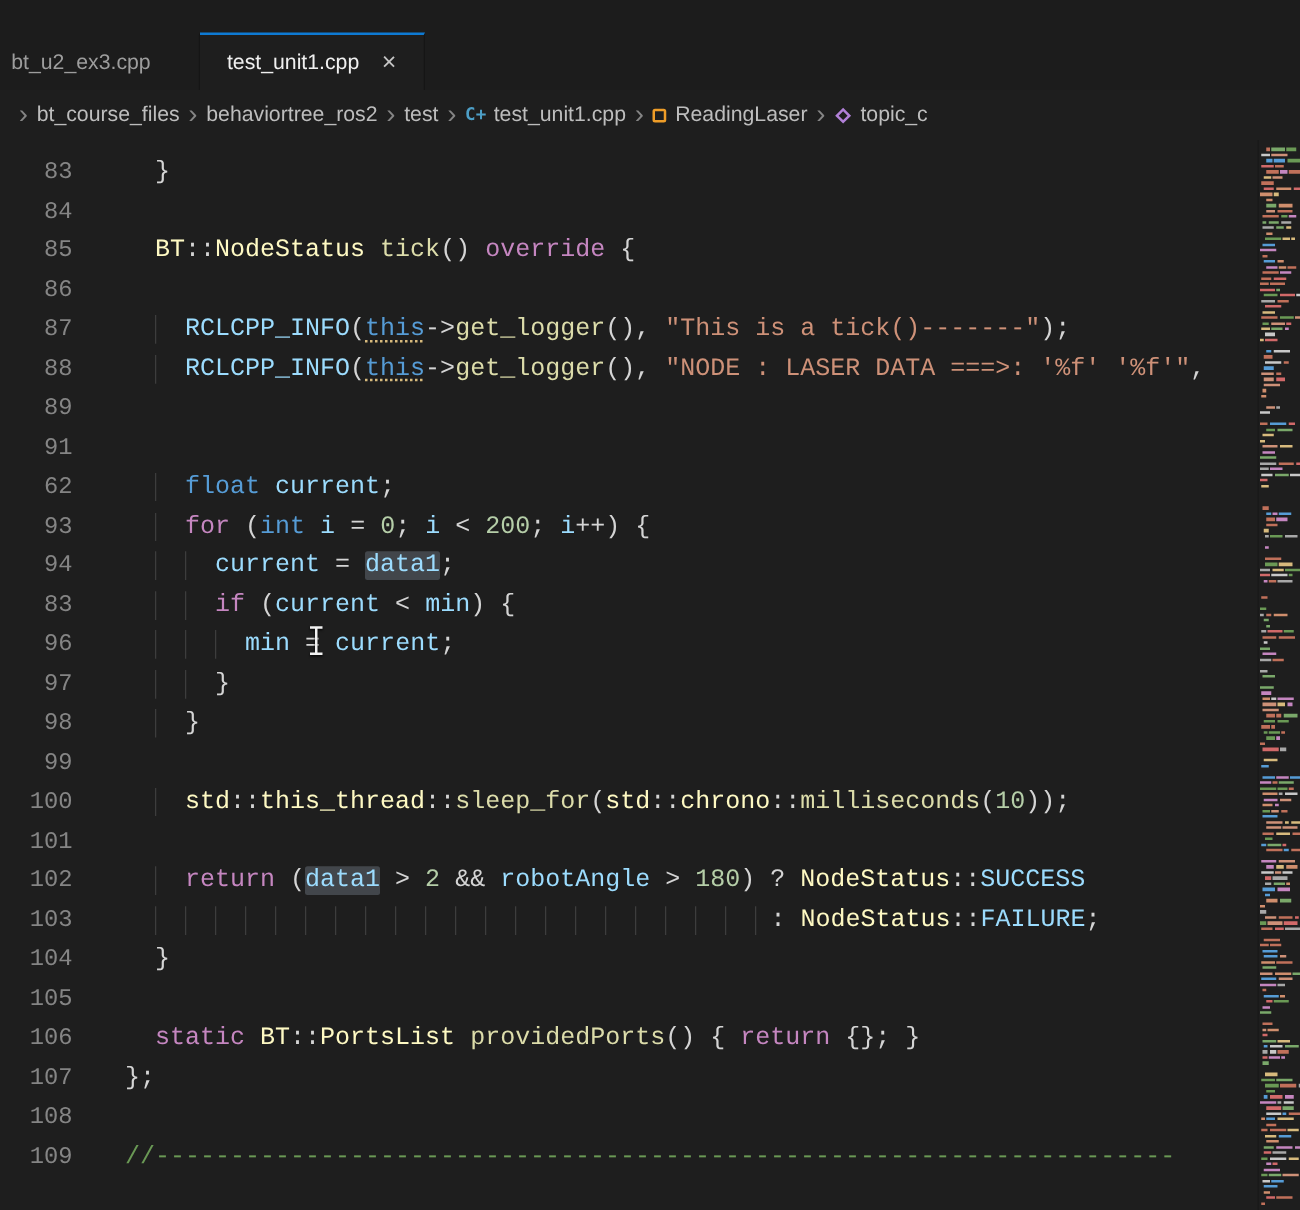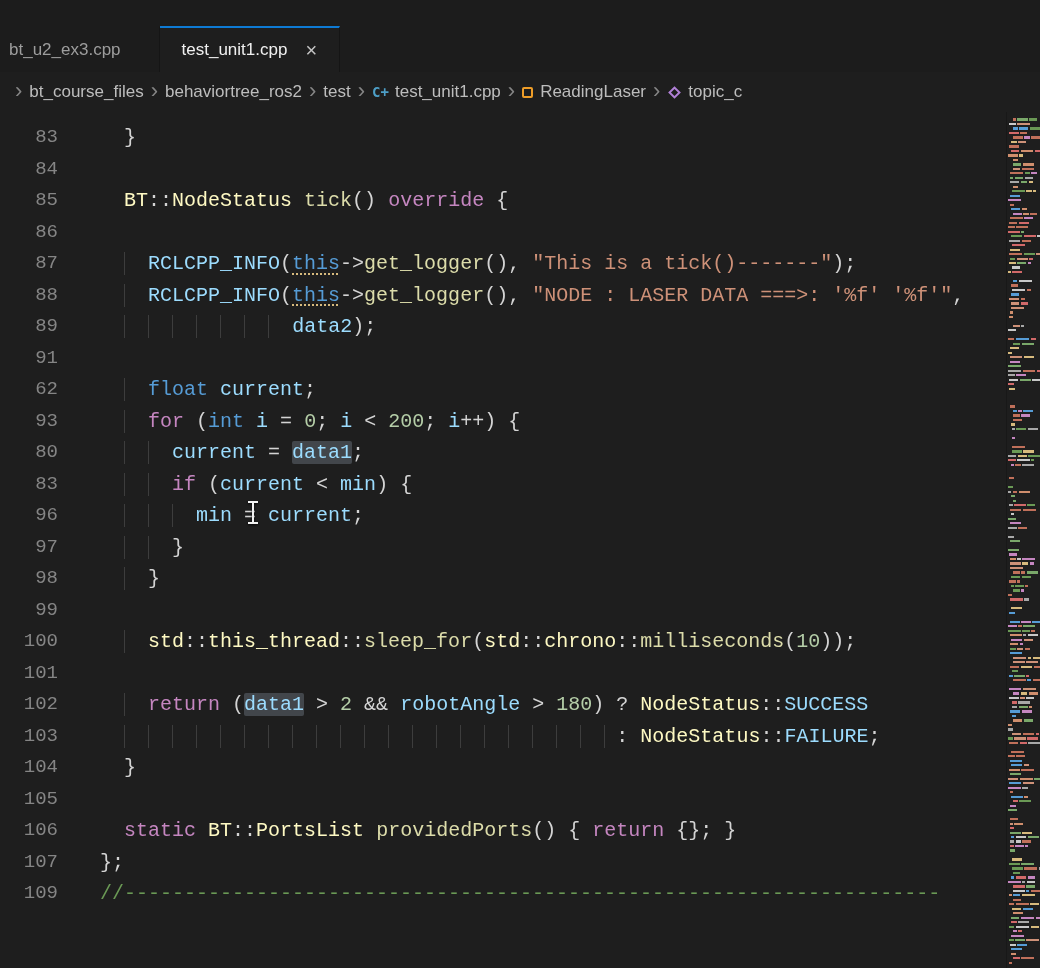--- a/index.html
+++ b/index.html
@@ -100,38 +100,39 @@
   </div>
 
   <div class="editor">
     <div>
         <div class="line"><span class="ln">83</span><span class="code"><span>  </span><span class="tk-pun">}</span></span></div>
         <div class="line"><span class="ln">84</span><span class="code"></span></div>
         <div class="line"><span class="ln">85</span><span class="code"><span>  </span><span class="tk-cls">BT</span><span class="tk-pun">::</span><span class="tk-cls">NodeStatus</span><span class="tk-pun"> </span><span class="tk-fn">tick</span><span class="tk-pun">() </span><span class="tk-kw">override</span><span class="tk-pun"> {</span></span></div>
         <div class="line"><span class="ln">86</span><span class="code"></span></div>
         <div class="line"><span class="ln">87</span><span class="code"><span>  </span><span class="ig">  </span><span class="tk-macro">RCLCPP_INFO</span><span class="tk-pun">(</span><span class="tk-this">this</span><span class="tk-pun">-&gt;</span><span class="tk-fn">get_logger</span><span class="tk-pun">(), </span><span class="tk-str">"This is a tick()-------"</span><span class="tk-pun">);</span></span></div>
         <div class="line"><span class="ln">88</span><span class="code"><span>  </span><span class="ig">  </span><span class="tk-macro">RCLCPP_INFO</span><span class="tk-pun">(</span><span class="tk-this">this</span><span class="tk-pun">-&gt;</span><span class="tk-fn">get_logger</span><span class="tk-pun">(), </span><span class="tk-str">"NODE : LASER DATA ===&gt;: '%f' '%f'"</span><span class="tk-pun">,</span></span></div>
-        <div class="line"><span class="ln">89</span><span class="code"><span>  </span><span class="ig">  </span><span class="ig">  </span><span class="ig">  </span><span class="ig">  </span><span class="ig">  </span><span class="ig">  </span><span class="ig">  </span><span class="tk-var">data2</span><span class="tk-pun">);</span></span></div>
+        <div class="line"><span class="ln">89</span></div>
         <div class="line"><span class="ln">91</span></div>
         <div class="line"><span class="ln">62</span><span class="code"><span>  </span><span class="ig">  </span><span class="tk-type">float</span><span class="tk-pun"> </span><span class="tk-var">current</span><span class="tk-pun">;</span></span></div>
         <div class="line"><span class="ln">93</span><span class="code"><span>  </span><span class="ig">  </span><span class="tk-kw">for</span><span class="tk-pun"> (</span><span class="tk-type">int</span><span class="tk-pun"> </span><span class="tk-var">i</span><span class="tk-pun"> = </span><span class="tk-num">0</span><span class="tk-pun">; </span><span class="tk-var">i</span><span class="tk-pun"> &lt; </span><span class="tk-num">200</span><span class="tk-pun">; </span><span class="tk-var">i</span><span class="tk-pun">++) {</span></span></div>
-        <div class="line"><span class="ln">80</span><span class="code"><span>  </span><span class="ig">  </span><span class="ig">  </span><span class="tk-var">current</span><span class="tk-pun"> = </span><span class="tk-hl">data1</span><span class="tk-pun">;</span></span></div>
+        <div class="line"><span class="ln">94</span><span class="code"><span>  </span><span class="ig">  </span><span class="ig">  </span><span class="tk-var">current</span><span class="tk-pun"> = </span><span class="tk-hl">data1</span><span class="tk-pun">;</span></span></div>
         <div class="line"><span class="ln">83</span><span class="code"><span>  </span><span class="ig">  </span><span class="ig">  </span><span class="tk-kw">if</span><span class="tk-pun"> (</span><span class="tk-var">current</span><span class="tk-pun"> &lt; </span><span class="tk-var">min</span><span class="tk-pun">) {</span></span></div>
         <div class="line"><span class="ln">96</span><span class="code"><span>  </span><span class="ig">  </span><span class="ig">  </span><span class="ig">  </span><span class="tk-var">min</span><span class="tk-pun"> = </span><span class="tk-var">current</span><span class="tk-pun">;</span></span></div>
         <div class="line"><span class="ln">97</span><span class="code"><span>  </span><span class="ig">  </span><span class="ig">  </span><span class="tk-pun">}</span></span></div>
         <div class="line"><span class="ln">98</span><span class="code"><span>  </span><span class="ig">  </span><span class="tk-pun">}</span></span></div>
         <div class="line"><span class="ln">99</span><span class="code"></span></div>
         <div class="line"><span class="ln">100</span><span class="code"><span>  </span><span class="ig">  </span><span class="tk-cls">std</span><span class="tk-pun">::</span><span class="tk-cls">this_thread</span><span class="tk-pun">::</span><span class="tk-fn">sleep_for</span><span class="tk-pun">(</span><span class="tk-cls">std</span><span class="tk-pun">::</span><span class="tk-cls">chrono</span><span class="tk-pun">::</span><span class="tk-fn">milliseconds</span><span class="tk-pun">(</span><span class="tk-num">10</span><span class="tk-pun">));</span></span></div>
         <div class="line"><span class="ln">101</span><span class="code"></span></div>
         <div class="line"><span class="ln">102</span><span class="code"><span>  </span><span class="ig">  </span><span class="tk-kw">return</span><span class="tk-pun"> (</span><span class="tk-hl">data1</span><span class="tk-pun"> &gt; </span><span class="tk-num">2</span><span class="tk-pun"> &amp;&amp; </span><span class="tk-var">robotAngle</span><span class="tk-pun"> &gt; </span><span class="tk-num">180</span><span class="tk-pun">) ? </span><span class="tk-cls">NodeStatus</span><span class="tk-pun">::</span><span class="tk-var">SUCCESS</span></span></div>
         <div class="line"><span class="ln">103</span><span class="code"><span>  </span><span class="ig">  </span><span class="ig">  </span><span class="ig">  </span><span class="ig">  </span><span class="ig">  </span><span class="ig">  </span><span class="ig">  </span><span class="ig">  </span><span class="ig">  </span><span class="ig">  </span><span class="ig">  </span><span class="ig">  </span><span class="ig">  </span><span class="ig">  </span><span class="ig">  </span><span class="ig">  </span><span class="ig">  </span><span class="ig">  </span><span class="ig">  </span><span class="ig">  </span><span class="ig"> </span><span class="tk-pun">: </span><span class="tk-cls">NodeStatus</span><span class="tk-pun">::</span><span class="tk-var">FAILURE</span><span class="tk-pun">;</span></span></div>
         <div class="line"><span class="ln">104</span><span class="code"><span>  </span><span class="tk-pun">}</span></span></div>
         <div class="line"><span class="ln">105</span><span class="code"></span></div>
         <div class="line"><span class="ln">106</span><span class="code"><span>  </span><span class="tk-kw">static</span><span class="tk-pun"> </span><span class="tk-cls">BT</span><span class="tk-pun">::</span><span class="tk-cls">PortsList</span><span class="tk-pun"> </span><span class="tk-fn">providedPorts</span><span class="tk-pun">() { </span><span class="tk-kw">return</span><span class="tk-pun"> {}; }</span></span></div>
         <div class="line"><span class="ln">107</span><span class="code"><span class="tk-pun">};</span></span></div>
+        <div class="line"><span class="ln">108</span><span class="code"></span></div>
         <div class="line"><span class="ln">109</span><span class="code"><span class="tk-cmt">//--------------------------------------------------------------------</span></span></div>
       </div>
   </div>
 
   <div class="minimap">
       <div class="mrow"></div>
       <div class="mrow">
         <span style="margin-left: 5px; width: 3px; background: rgb(192, 112, 90);"></span>
         <span style="margin-left: 1px; width: 11px; background: rgb(122, 168, 106);"></span>
         <span style="margin-left: 1px; width: 8px; background: rgb(106, 153, 85);"></span>

